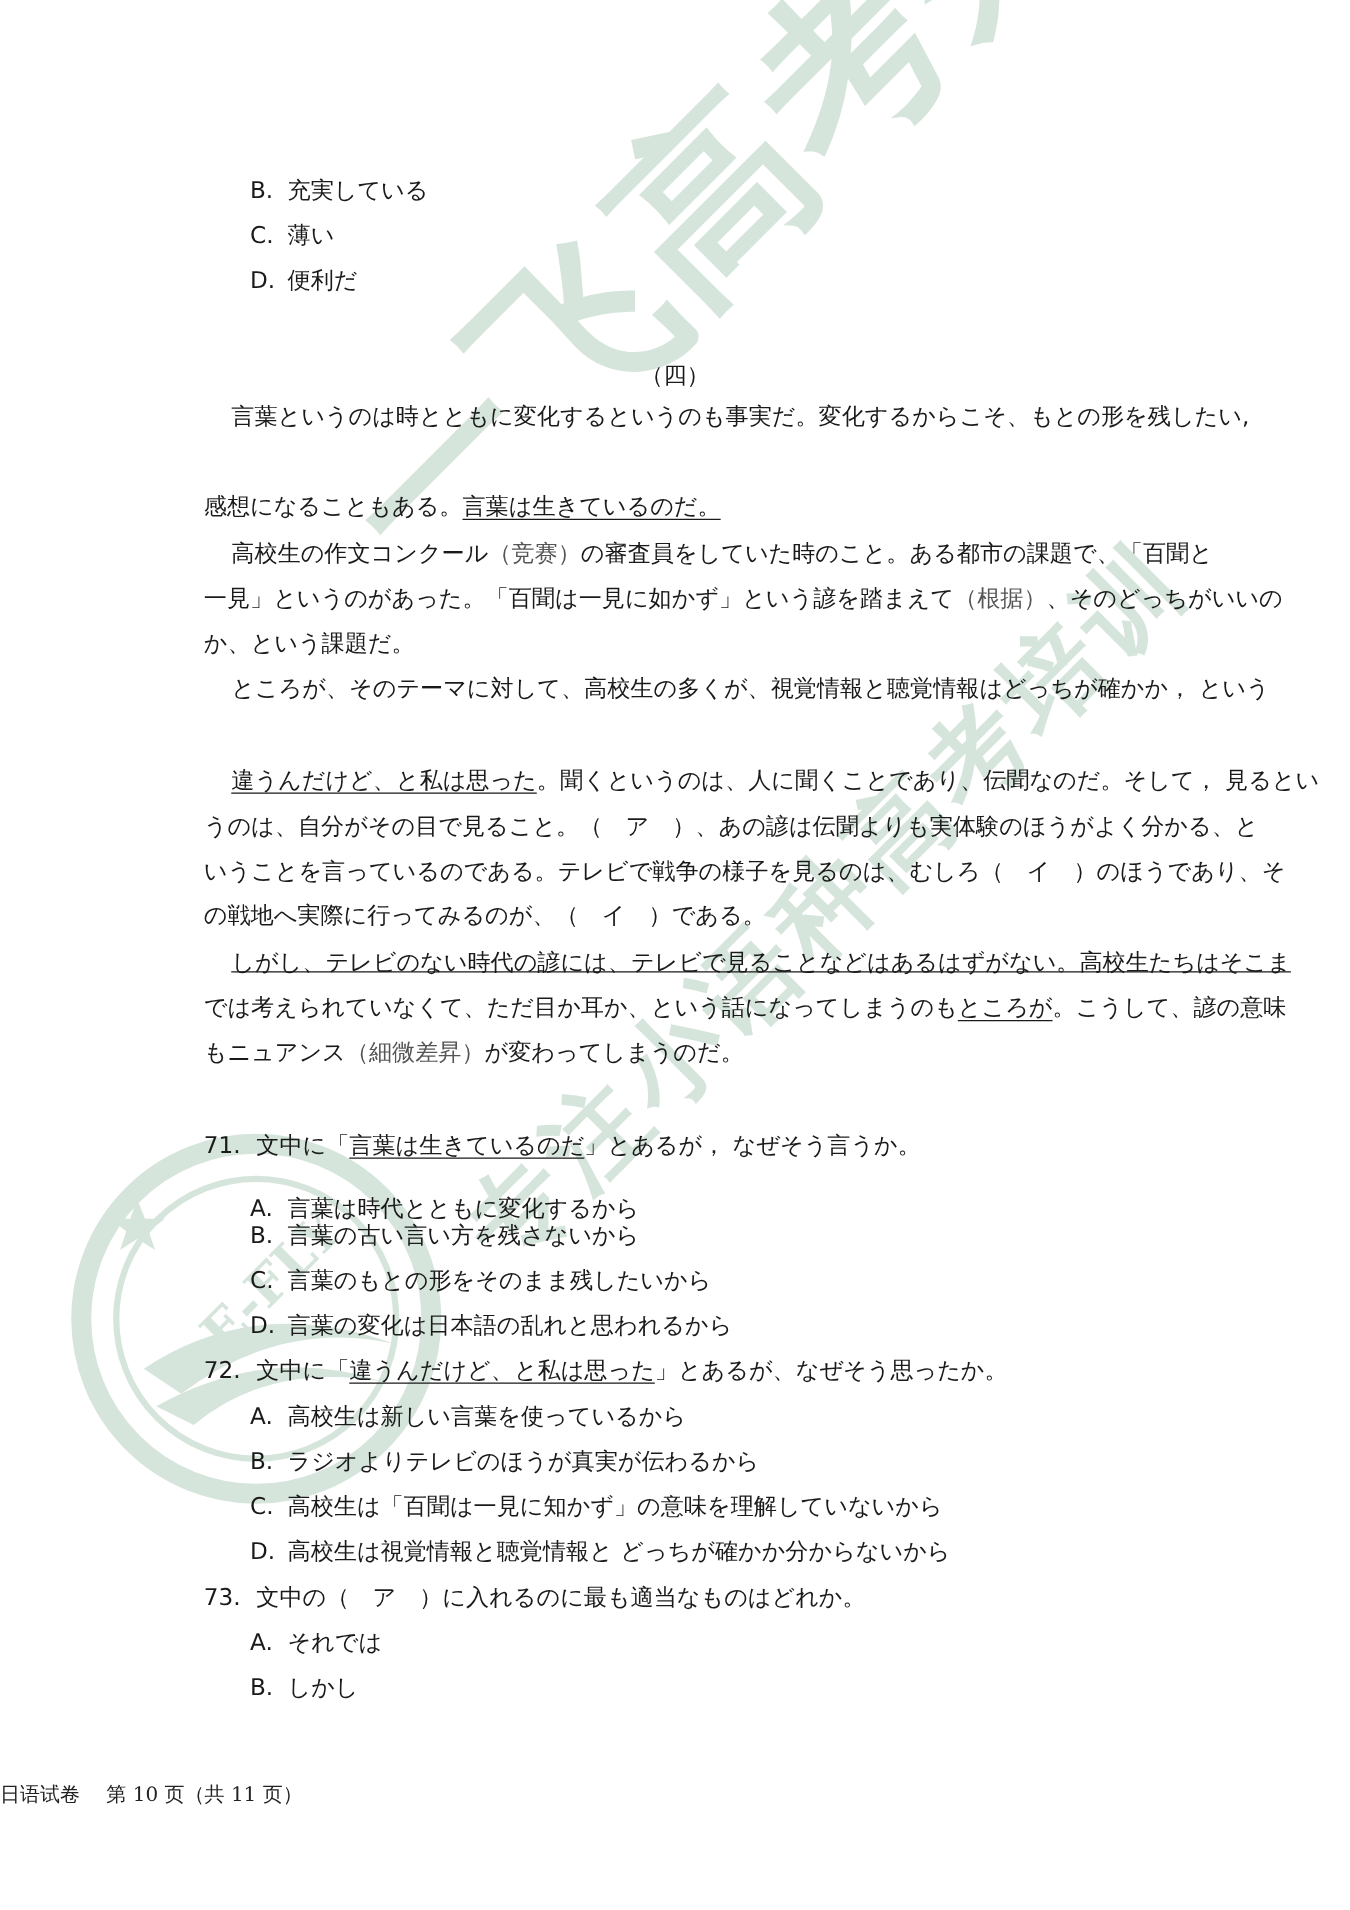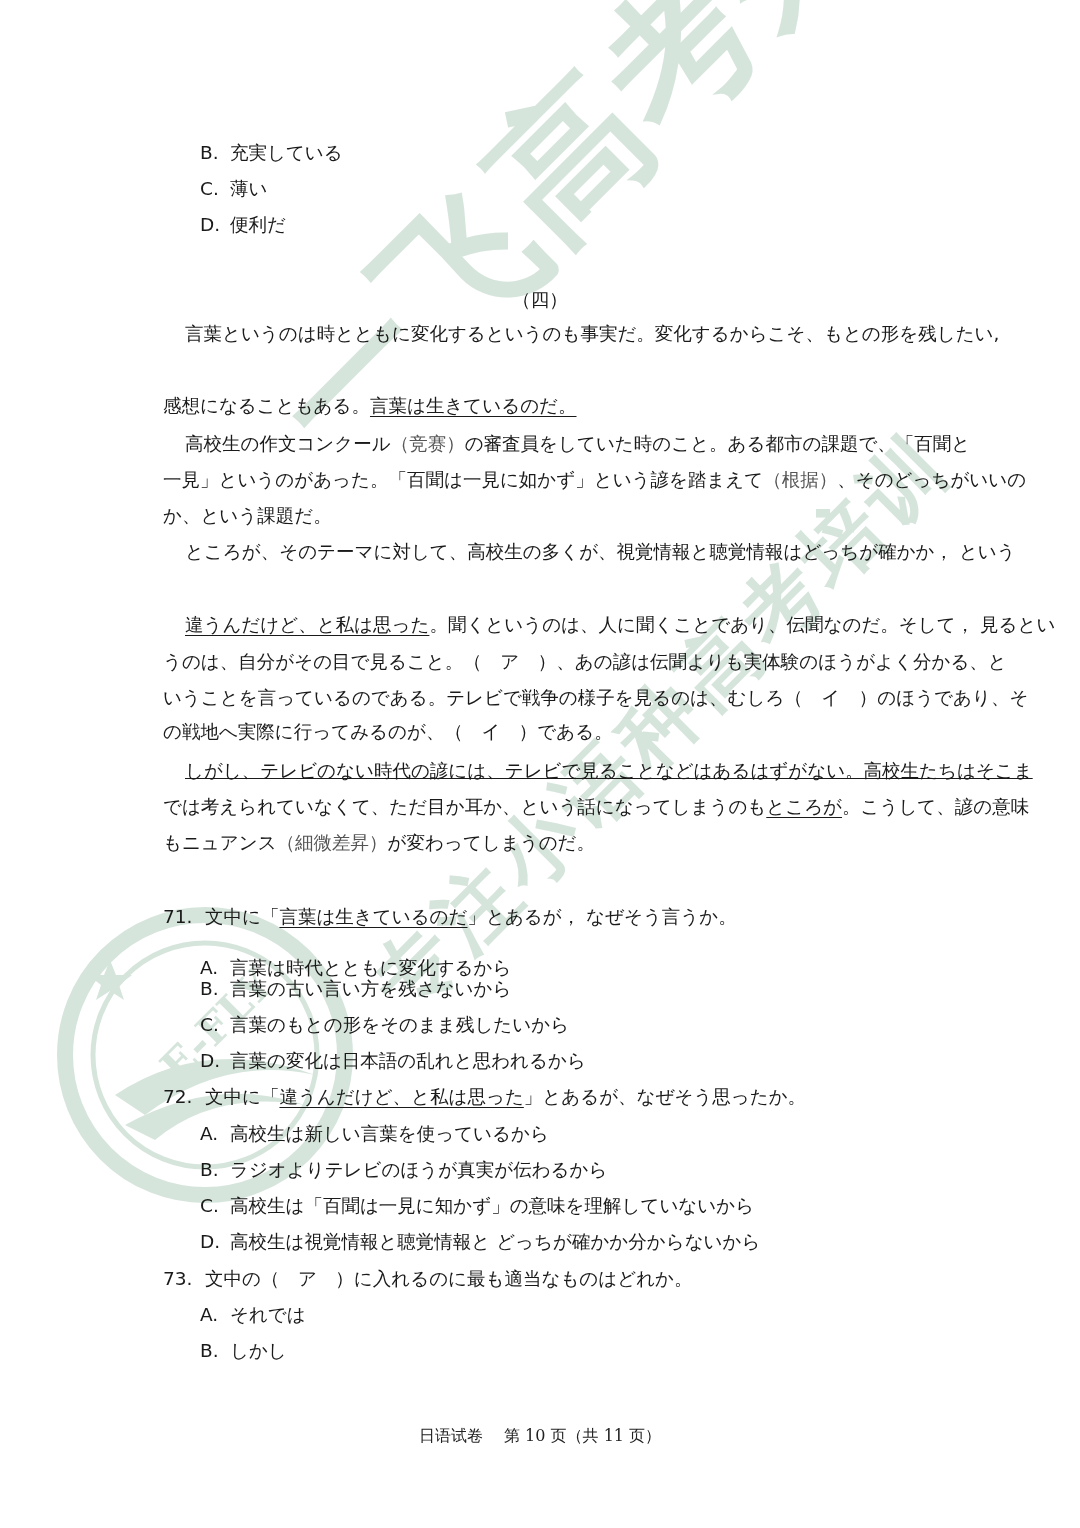--- a/index.html
+++ b/index.html
@@ -16,21 +16,21 @@
     left:350px; top:960px; font-size:80px; font-weight:bold; color:#d6e5dc;
     transform:rotate(-45deg); transform-origin:left top; white-space:nowrap; letter-spacing:6px;
   }
   .wm-seal { left:55px; top:905px; width:300px; height:300px; }
   .page { position:absolute; left:0; top:0; width:957px; height:1528px; z-index:1; }
   .line { position:absolute; font-size:18.5px; line-height:24px; white-space:nowrap; }
   .opt-label { display:inline-block; width:30px; }
   .u { text-decoration:underline; text-underline-offset:4px; }
   .gloss { color:#555; font-family:"DejaVu Serif", serif; }
   .section-title { position:absolute; left:0; width:1080px; text-align:center; top:287px; font-size:18.5px; }
-  .footer { position:absolute; top:1426px; left:0; width:1080px; text-align:center; font-size:16px; font-family:"DejaVu Serif", serif; color:#222; }
+  .footer { position:absolute; top:1426px; left:0; width:1080px; font-size:16px; font-family:"DejaVu Serif", serif; color:#222; }
 </style>
 </head>
 <body>
 
 <div class="wm wm-main">一飞高考外语</div>
 <div class="wm wm-sub">专注小语种高考培训</div>
 <svg class="wm wm-seal" viewBox="0 0 300 300">
   <circle cx="150" cy="150" r="140" fill="none" stroke="#d6e5dc" stroke-width="16"></circle>
   <circle cx="150" cy="150" r="112" fill="none" stroke="#d6e5dc" stroke-width="5"></circle>
   <polygon points="55,55 61,70 77,70 64,80 69,95 55,86 41,95 46,80 33,70 49,70" fill="#d6e5dc"></polygon>

